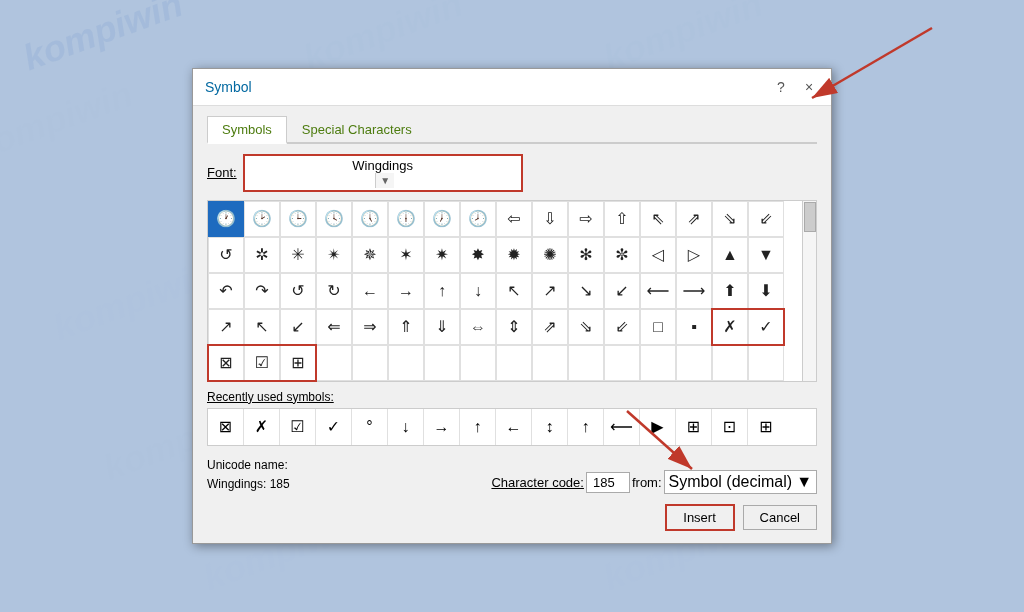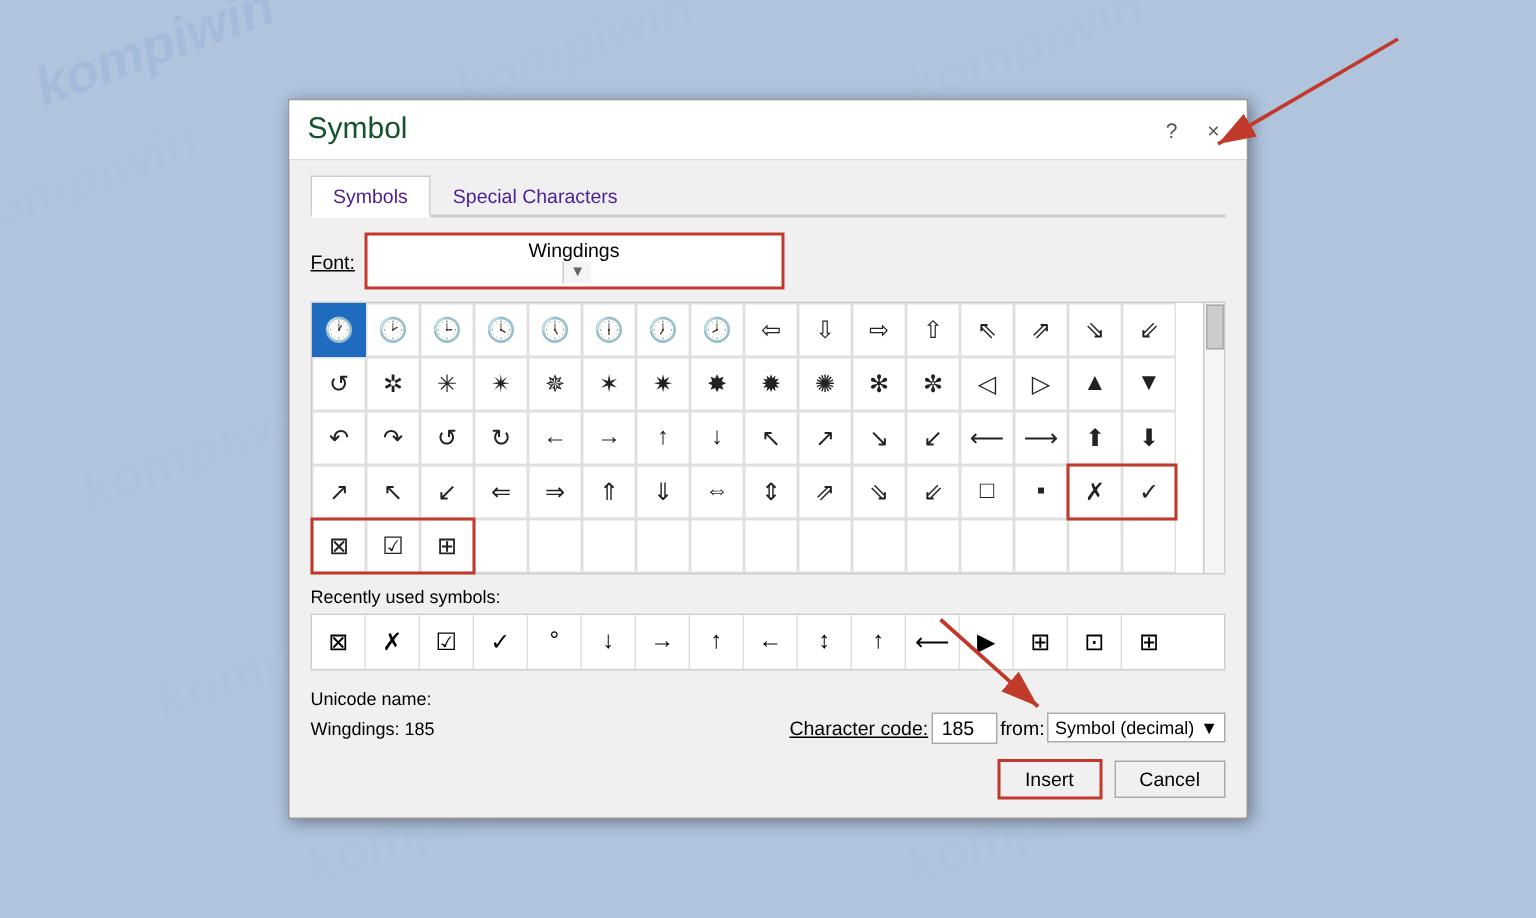--- a/index.html
+++ b/index.html
@@ -28,23 +28,23 @@
     .title-bar {
       background: white;
       border-bottom: 1px solid #ddd;
       padding: 8px 12px;
       display: flex;
       align-items: center;
       justify-content: space-between;
     }
 
     .title-bar-title {
-      font-size: 20px;
+      font-size: 14px;
       font-weight: 400;
-      color: #14532d;
+      color: #0369a1;
     }
 
     .title-bar-controls {
       display: flex;
       align-items: center;
       gap: 8px;
     }
 
     .title-btn {
       width: 20px;
@@ -67,21 +67,21 @@
     .tabs {
       display: flex;
       border-bottom: 2px solid #ccc;
       margin-bottom: 10px;
     }
 
     .tab {
       padding: 5px 14px;
       cursor: pointer;
       font-size: 13px;
-      color: #4c1d95;
+      color: #4d7c0f;
       border: 1px solid transparent;
       border-bottom: none;
       margin-bottom: -2px;
       background: transparent;
       position: relative;
     }
 
     .tab.active {
       background: white;
       border-color: #ccc;
@@ -175,20 +175,21 @@
       height: 30px;
       background: #ccc;
       margin: 1px;
       border: 1px solid #aaa;
     }
 
     
     .recent-label {
       font-size: 12px;
       margin-bottom: 4px;
+      text-decoration: underline;
     }
 
     .recent-symbols {
       display: flex;
       border: 1px solid #ccc;
       background: white;
       margin-bottom: 10px;
     }
 
     .recent-cell {
@@ -233,21 +234,21 @@
       background: white;
       padding: 2px 6px;
       font-size: 13px;
       width: 44px;
     }
 
     .from-select {
       border: 1px solid #aaa;
       background: white;
       padding: 2px 4px;
-      font-size: 12px;
+      font-size: 16px;
       display: flex;
       align-items: center;
       gap: 4px;
       cursor: pointer;
     }
 
     
     .button-row {
       display: flex;
       justify-content: flex-end;

